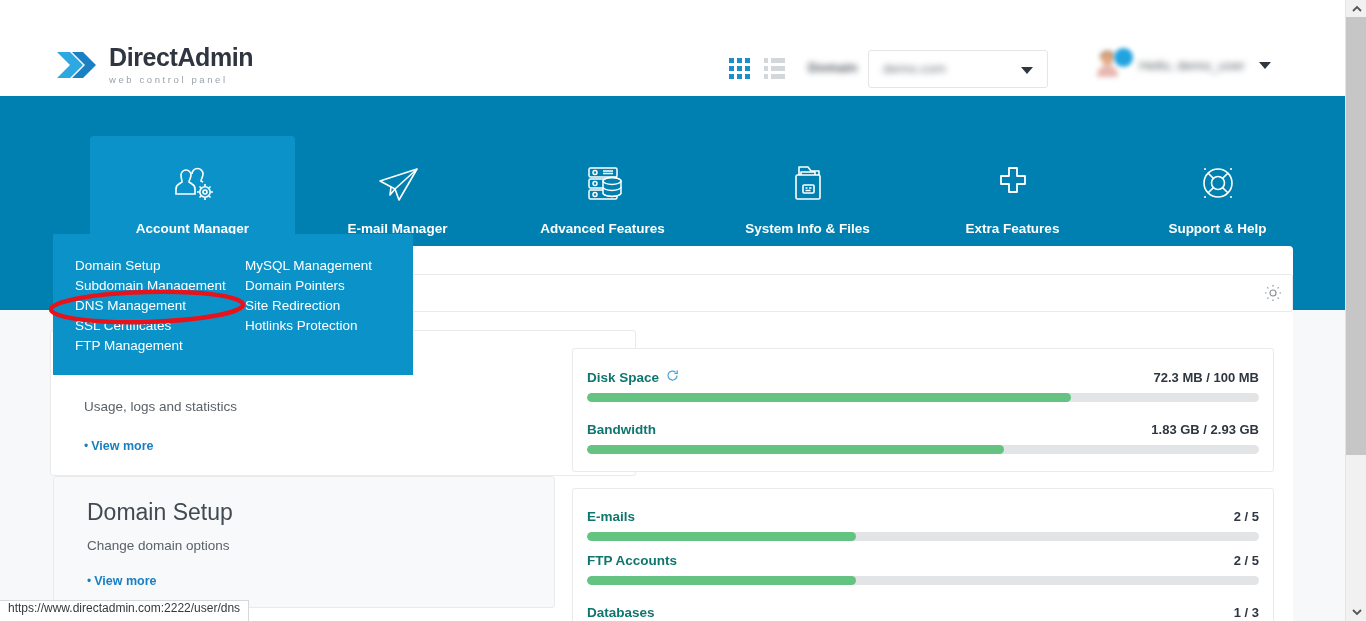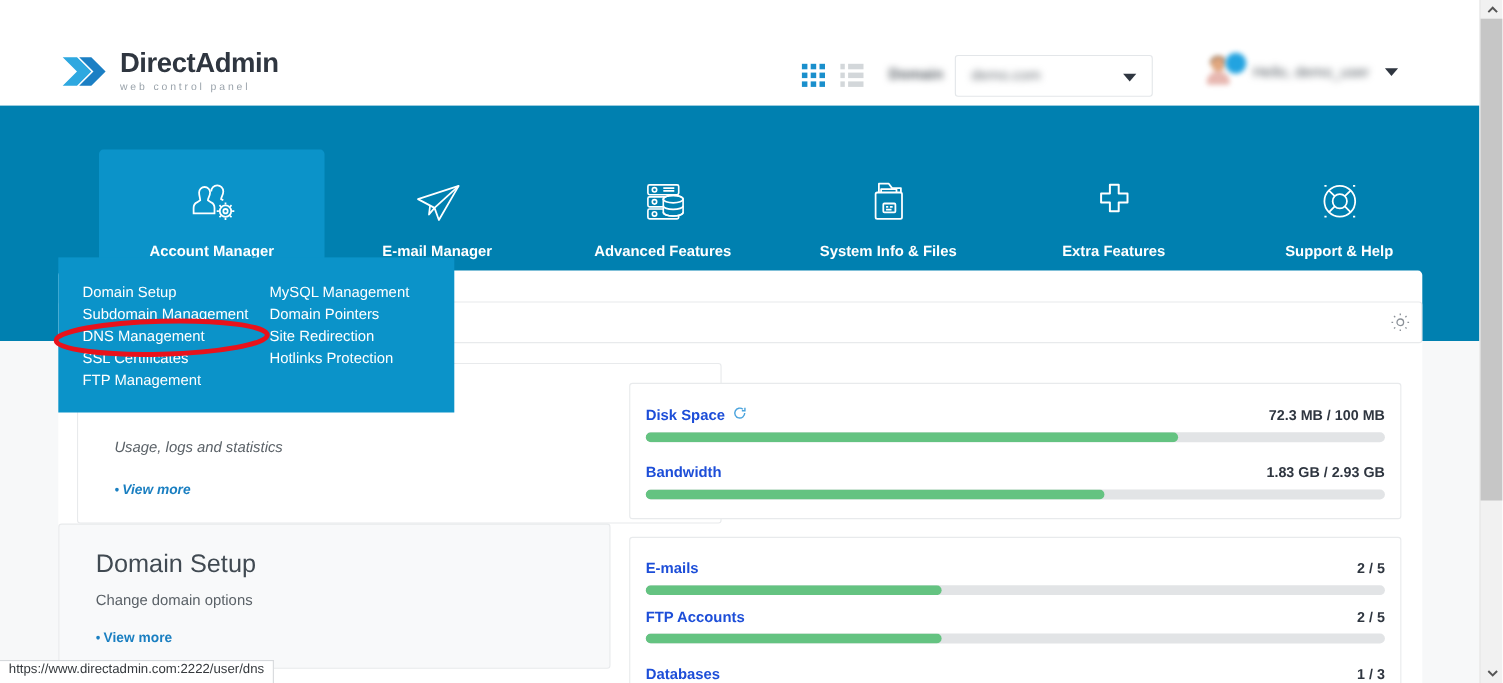--- a/index.html
+++ b/index.html
@@ -90,33 +90,33 @@
   }
   .toolbar-row {
     position: absolute; left: 53px; top: 274px; width: 1240px; height: 38px;
     border: 1px solid #e8eaec; border-radius: 3px; background: #fff; z-index: 12;
   }
   .gear-btn { position: absolute; right: 8px; top: 7px; cursor: pointer; }
 
   .card {
     position: absolute; border: 1px solid #e8eaec; border-radius: 3px; background: #fff;
   }
-  .card-usage { left: 70px; top: 330px; width: 586px; height: 146px; z-index: 11; font-style: italic; }
+  .card-usage { left: 50px; top: 330px; width: 586px; height: 146px; z-index: 11; }
   .card-domain { left: 53px; top: 476px; width: 502px; height: 132px; background: #f8f9fa; z-index: 11; }
   .card-title { font-size: 23px; color: #414a52; font-weight: normal; }
   .card-sub { font-size: 13.5px; color: #5a6167; margin-top: 12px; }
   .view-more { font-size: 12.5px; color: #1a7fc1; font-weight: bold; text-decoration: none; cursor: pointer; }
   .vm-bullet { color: #1a7fc1; font-size: 12px; margin-right: 3px; }
   .card-pad { padding: 22px 0 0 33px; }
 
   .card-stats1 { left: 572px; top: 348px; width: 702px; height: 124px; z-index: 11; }
   .card-stats2 { left: 572px; top: 488px; width: 702px; height: 150px; z-index: 11; }
   .stat-row { padding: 0 14px; }
   .stat-head { display: flex; justify-content: space-between; align-items: center; }
-  .stat-name { font-size: 13.5px; font-weight: bold; color: #1d4ed8; display: flex; align-items: center; gap: 7px; }
+  .stat-name { font-size: 13.5px; font-weight: bold; color: #0f766e; display: flex; align-items: center; gap: 7px; }
   .stat-val { font-size: 13px; font-weight: bold; color: #2f3640; }
   .bar-track { margin-top: 8px; height: 9px; border-radius: 5px; background: #e2e4e6; overflow: hidden; }
   .bar-fill { height: 9px; border-radius: 5px; background: #64c381; }
 
   
   .status-bar {
     position: absolute; left: 0; bottom: 0; height: 21px;
     background: #ffffff; border: 1px solid #d6d9dc; border-left: none; border-bottom: none;
     padding: 0 8px; display: flex; align-items: flex-start; z-index: 90;
   }

